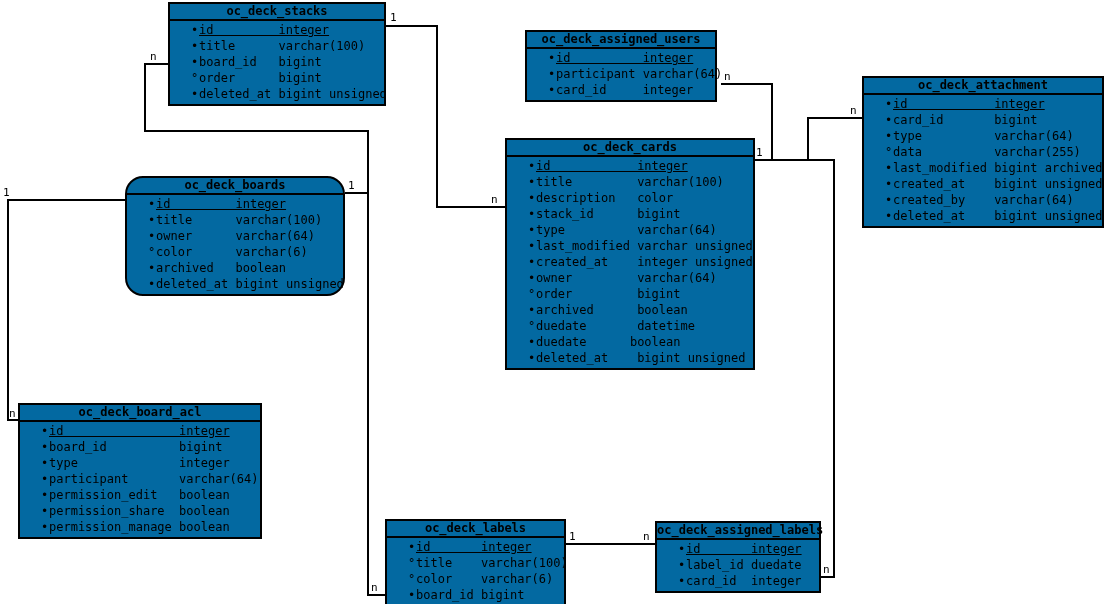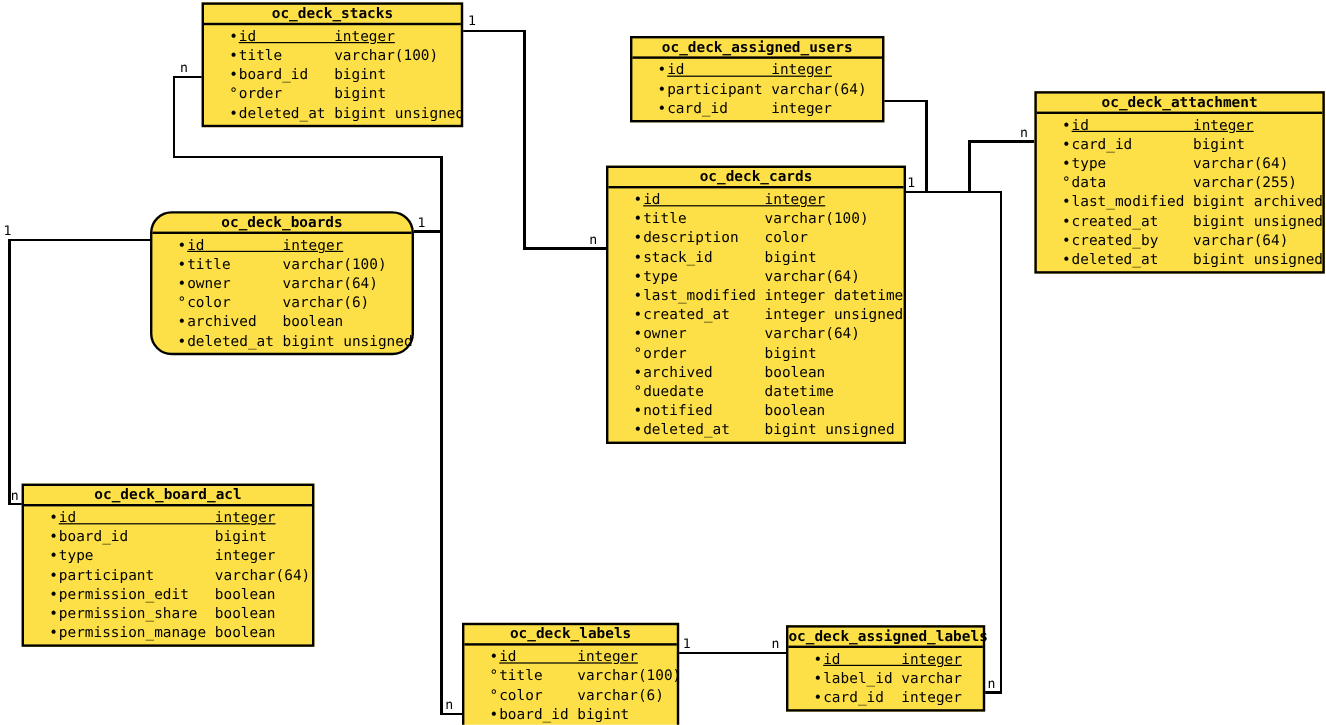--- a/index.html
+++ b/index.html
@@ -4,21 +4,21 @@
 <style>
   html,body{margin:0;padding:0}
   body{
     width:1105px;height:604px;position:relative;background:#ffffff;
     font-family:"DejaVu Sans Mono", monospace;overflow:hidden;
   }
   #edges{position:absolute;left:0;top:0;width:1105px;height:604px}
   #edges polyline{fill:none;stroke:#000;stroke-width:2;shape-rendering:crispEdges}
   #edges text{font-family:"DejaVu Sans Mono", monospace;font-size:11px;fill:#000}
   .tbl{
-    position:absolute;border:2px solid #000;background:#fde047;
+    position:absolute;border:2px solid #000;background:#0369a1;
     box-sizing:border-box;
   }
   .hdr{
     font-weight:bold;font-size:12px;line-height:15px;text-align:center;
     border-bottom:2px solid #000;white-space:pre;
   }
   .body{padding:1px 2px 2px 21px}
   .row{font-size:12px;line-height:16px;height:16px;white-space:pre}
   .marker{display:inline-block;width:8px}
   .pk{text-decoration:underline}
@@ -54,21 +54,21 @@
     <div class="tbl" style="left: 168px; top: 2px; width: 218px;">
       <div class="hdr">oc_deck_stacks</div>
       <div class="body">
         <div class="row"><span class="marker">•</span><span class="coltext pk">id         integer</span></div>
         <div class="row"><span class="marker">•</span><span class="coltext">title      varchar(100)</span></div>
         <div class="row"><span class="marker">•</span><span class="coltext">board_id   bigint</span></div>
         <div class="row"><span class="marker">°</span><span class="coltext">order      bigint</span></div>
         <div class="row"><span class="marker">•</span><span class="coltext">deleted_at bigint unsigned</span></div>
       </div>
     </div>
-    <div class="tbl" style="left: 525px; top: 30px; width: 212px;">
+    <div class="tbl" style="left: 525px; top: 30px; width: 192px;">
       <div class="hdr">oc_deck_assigned_users</div>
       <div class="body">
         <div class="row"><span class="marker">•</span><span class="coltext pk">id          integer</span></div>
         <div class="row"><span class="marker">•</span><span class="coltext">participant varchar(64)</span></div>
         <div class="row"><span class="marker">•</span><span class="coltext">card_id     integer</span></div>
       </div>
     </div>
     <div class="tbl" style="left: 862px; top: 76px; width: 242px;">
       <div class="hdr">oc_deck_attachment</div>
       <div class="body">
@@ -83,27 +83,27 @@
       </div>
     </div>
     <div class="tbl" style="left: 505px; top: 138px; width: 250px;">
       <div class="hdr">oc_deck_cards</div>
       <div class="body">
         <div class="row"><span class="marker">•</span><span class="coltext pk">id            integer</span></div>
         <div class="row"><span class="marker">•</span><span class="coltext">title         varchar(100)</span></div>
         <div class="row"><span class="marker">•</span><span class="coltext">description   color</span></div>
         <div class="row"><span class="marker">•</span><span class="coltext">stack_id      bigint</span></div>
         <div class="row"><span class="marker">•</span><span class="coltext">type          varchar(64)</span></div>
-        <div class="row"><span class="marker">•</span><span class="coltext">last_modified integer datetime</span></div>
+        <div class="row"><span class="marker">•</span><span class="coltext">last_modified varchar unsigned</span></div>
         <div class="row"><span class="marker">•</span><span class="coltext">created_at    integer unsigned</span></div>
         <div class="row"><span class="marker">•</span><span class="coltext">owner         varchar(64)</span></div>
         <div class="row"><span class="marker">°</span><span class="coltext">order         bigint</span></div>
         <div class="row"><span class="marker">•</span><span class="coltext">archived      boolean</span></div>
         <div class="row"><span class="marker">°</span><span class="coltext">duedate       datetime</span></div>
-        <div class="row"><span class="marker">•</span><span class="coltext">notified      boolean</span></div>
+        <div class="row"><span class="marker">•</span><span class="coltext">duedate      boolean</span></div>
         <div class="row"><span class="marker">•</span><span class="coltext">deleted_at    bigint unsigned</span></div>
       </div>
     </div>
     <div class="tbl" style="left: 125px; top: 176px; width: 220px; border-radius: 18px;">
       <div class="hdr">oc_deck_boards</div>
       <div class="body">
         <div class="row"><span class="marker">•</span><span class="coltext pk">id         integer</span></div>
         <div class="row"><span class="marker">•</span><span class="coltext">title      varchar(100)</span></div>
         <div class="row"><span class="marker">•</span><span class="coltext">owner      varchar(64)</span></div>
         <div class="row"><span class="marker">°</span><span class="coltext">color      varchar(6)</span></div>
@@ -129,17 +129,17 @@
         <div class="row"><span class="marker">•</span><span class="coltext pk">id       integer</span></div>
         <div class="row"><span class="marker">°</span><span class="coltext">title    varchar(100)</span></div>
         <div class="row"><span class="marker">°</span><span class="coltext">color    varchar(6)</span></div>
         <div class="row"><span class="marker">•</span><span class="coltext">board_id bigint</span></div>
       </div>
     </div>
     <div class="tbl" style="left: 655px; top: 521px; width: 166px;">
       <div class="hdr">oc_deck_assigned_labels</div>
       <div class="body">
         <div class="row"><span class="marker">•</span><span class="coltext pk">id       integer</span></div>
-        <div class="row"><span class="marker">•</span><span class="coltext">label_id varchar</span></div>
+        <div class="row"><span class="marker">•</span><span class="coltext">label_id duedate</span></div>
         <div class="row"><span class="marker">•</span><span class="coltext">card_id  integer</span></div>
       </div>
     </div>
   </div>
 
 </body></html>

